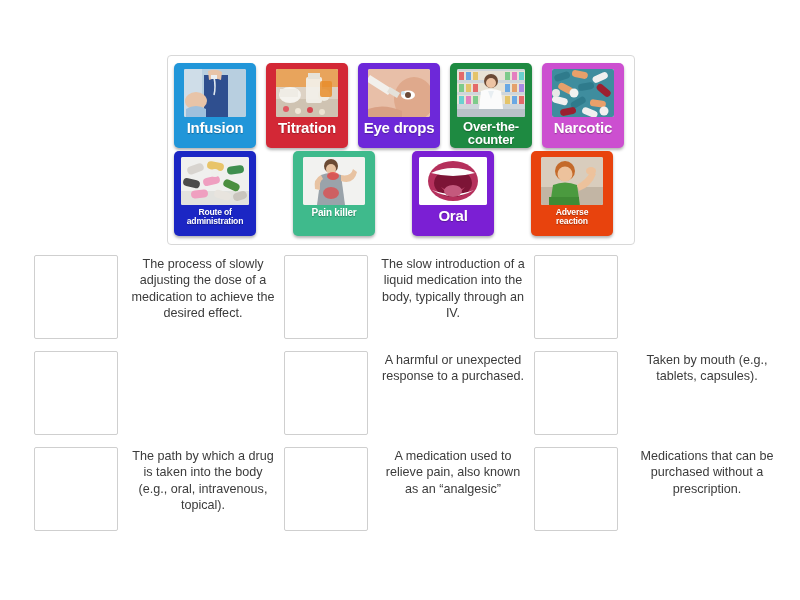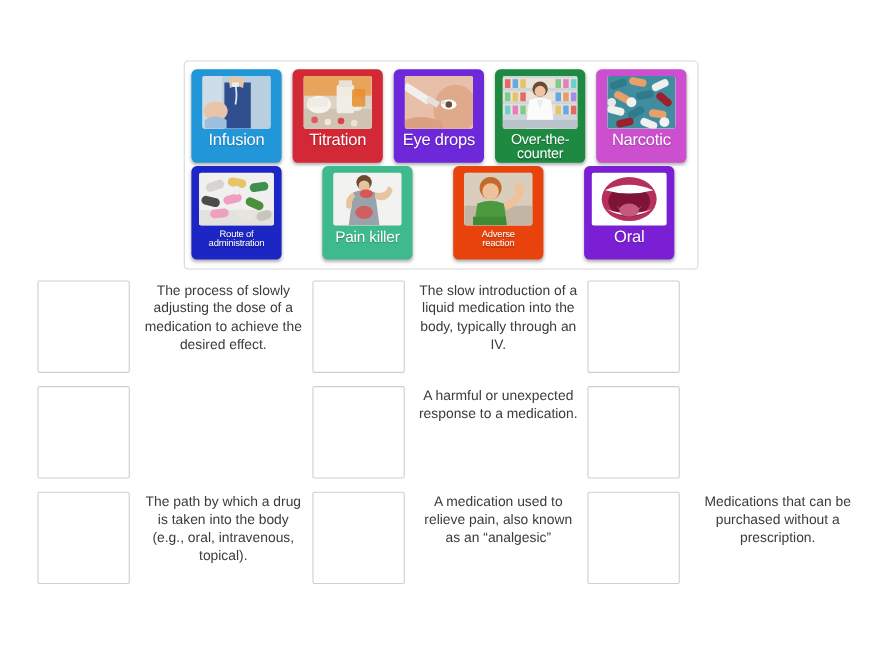--- a/index.html
+++ b/index.html
@@ -46,30 +46,30 @@
     overflow: hidden;
     background: #e8e8e8;
     flex: none;
     position: relative;
   }
   .tile.wide-thumb .thumb { width: 68px; }
   .tile .thumb svg { display: block; width: 100%; height: 100%; }
 
   .tile .caption {
     color: #ffffff;
-    font-weight: normal;
+    font-weight: bold;
     text-align: center;
     line-height: 1.02;
     width: 82px;
     text-shadow: 0 1px 1px rgba(0,0,0,0.28);
     margin-top: 3px;
     letter-spacing: -0.2px;
   }
   .cap-lg  { font-size: 15px; }
-  .cap-md  { font-size: 14px; }
+  .cap-md  { font-size: 10px; }
   .cap-sm  { font-size: 13px; }
   .cap-xs  { font-size: 8.6px; line-height: 1.15; }
 
   
   .defs {
     position: absolute;
     left: 0; top: 255px;
     width: 800px;
     display: grid;
     grid-template-columns: 250px 250px 265px;
@@ -277,55 +277,55 @@
             <path d="M18 18 q-8 4 -6 14 l5 1 q-1 -9 3 -11z" fill="#e8c3a2"></path>
             <ellipse cx="30" cy="19" rx="6" ry="4" fill="#e8413f" opacity="0.78"></ellipse>
             <ellipse cx="28" cy="36" rx="8" ry="6" fill="#e8413f" opacity="0.68"></ellipse>
           </svg>
         </div>
         <div class="caption cap-md">
           <div>Pain killer</div>
         </div>
       </div>
 
+      <div class="tile wide-thumb" style="background:#7b1fd4">
+        <div class="thumb">
+          <svg viewBox="0 0 68 48" preserveAspectRatio="none">
+            <rect width="68" height="48" fill="#ffffff"></rect>
+            <ellipse cx="34" cy="24" rx="25" ry="20" fill="#b5305c"></ellipse>
+            <ellipse cx="34" cy="26" rx="19" ry="14" fill="#7d1436"></ellipse>
+            <path d="M22 30 q12 14 24 0 q-12 9 -24 0z" fill="#d4537a"></path>
+            <path d="M12 16 q22 -10 44 0 q-22 6 -44 0z" fill="#fdfdfd"></path>
+            <path d="M13 33 q21 12 42 0 q-21 8 -42 0z" fill="#fdfdfd"></path>
+            <ellipse cx="34" cy="34" rx="9" ry="6" fill="#c4597d"></ellipse>
+          </svg>
+        </div>
+        <div class="caption cap-lg">
+          <div>Oral</div>
+        </div>
+      </div>
+
       <div class="tile" style="background:#e8430d">
         <div class="thumb">
           <svg viewBox="0 0 62 48" preserveAspectRatio="none">
             <rect width="62" height="48" fill="#d9cdbd"></rect>
             <rect x="0" y="30" width="62" height="18" fill="#c2b5a4"></rect>
             <circle cx="24" cy="14" r="10" fill="#c46a2a"></circle>
             <circle cx="24" cy="17" r="7.5" fill="#edc29c"></circle>
             <path d="M12 28 q12 -5 24 0 l3 20 h-30z" fill="#4b9a3f"></path>
             <path d="M36 28 q10 -6 14 -14 l5 3 q-5 13 -17 17z" fill="#edc29c"></path>
             <ellipse cx="50" cy="14" rx="5" ry="4" fill="#edc29c"></ellipse>
             <rect x="8" y="40" width="30" height="8" fill="#3f8a35"></rect>
           </svg>
         </div>
         <div class="caption cap-xs">
           <div>Adverse</div>
           <div>reaction</div>
         </div>
       </div>
-
-      <div class="tile wide-thumb" style="background:#7b1fd4">
-        <div class="thumb">
-          <svg viewBox="0 0 68 48" preserveAspectRatio="none">
-            <rect width="68" height="48" fill="#ffffff"></rect>
-            <ellipse cx="34" cy="24" rx="25" ry="20" fill="#b5305c"></ellipse>
-            <ellipse cx="34" cy="26" rx="19" ry="14" fill="#7d1436"></ellipse>
-            <path d="M22 30 q12 14 24 0 q-12 9 -24 0z" fill="#d4537a"></path>
-            <path d="M12 16 q22 -10 44 0 q-22 6 -44 0z" fill="#fdfdfd"></path>
-            <path d="M13 33 q21 12 42 0 q-21 8 -42 0z" fill="#fdfdfd"></path>
-            <ellipse cx="34" cy="34" rx="9" ry="6" fill="#c4597d"></ellipse>
-          </svg>
-        </div>
-        <div class="caption cap-lg">
-          <div>Oral</div>
-        </div>
-      </div>
     </div>
   </div>
 
   <div class="defs">
 
     <div class="def-cell col1">
       <div class="dropzone"></div>
       <div class="def-text">The process of slowly adjusting the dose of a medication to achieve the desired effect.</div>
     </div>
 
@@ -337,25 +337,26 @@
     <div class="def-cell col3">
       <div class="dropzone"></div>
     </div>
 
     <div class="def-cell col1">
       <div class="dropzone"></div>
     </div>
 
     <div class="def-cell col2">
       <div class="dropzone"></div>
-      <div class="def-text">A harmful or unexpected response to a medication.</div>
+      <div class="def-text">A harmful or unexpected response to a purchased.</div>
     </div>
 
     <div class="def-cell col3">
       <div class="dropzone"></div>
+      <div class="def-text">Taken by mouth (e.g., tablets, capsules).</div>
     </div>
 
     <div class="def-cell col1">
       <div class="dropzone"></div>
       <div class="def-text">The path by which a drug is taken into the body (e.g., oral, intravenous, topical).</div>
     </div>
 
     <div class="def-cell col2">
       <div class="dropzone"></div>
       <div class="def-text">A medication used to relieve pain, also known as an “analgesic”</div>

